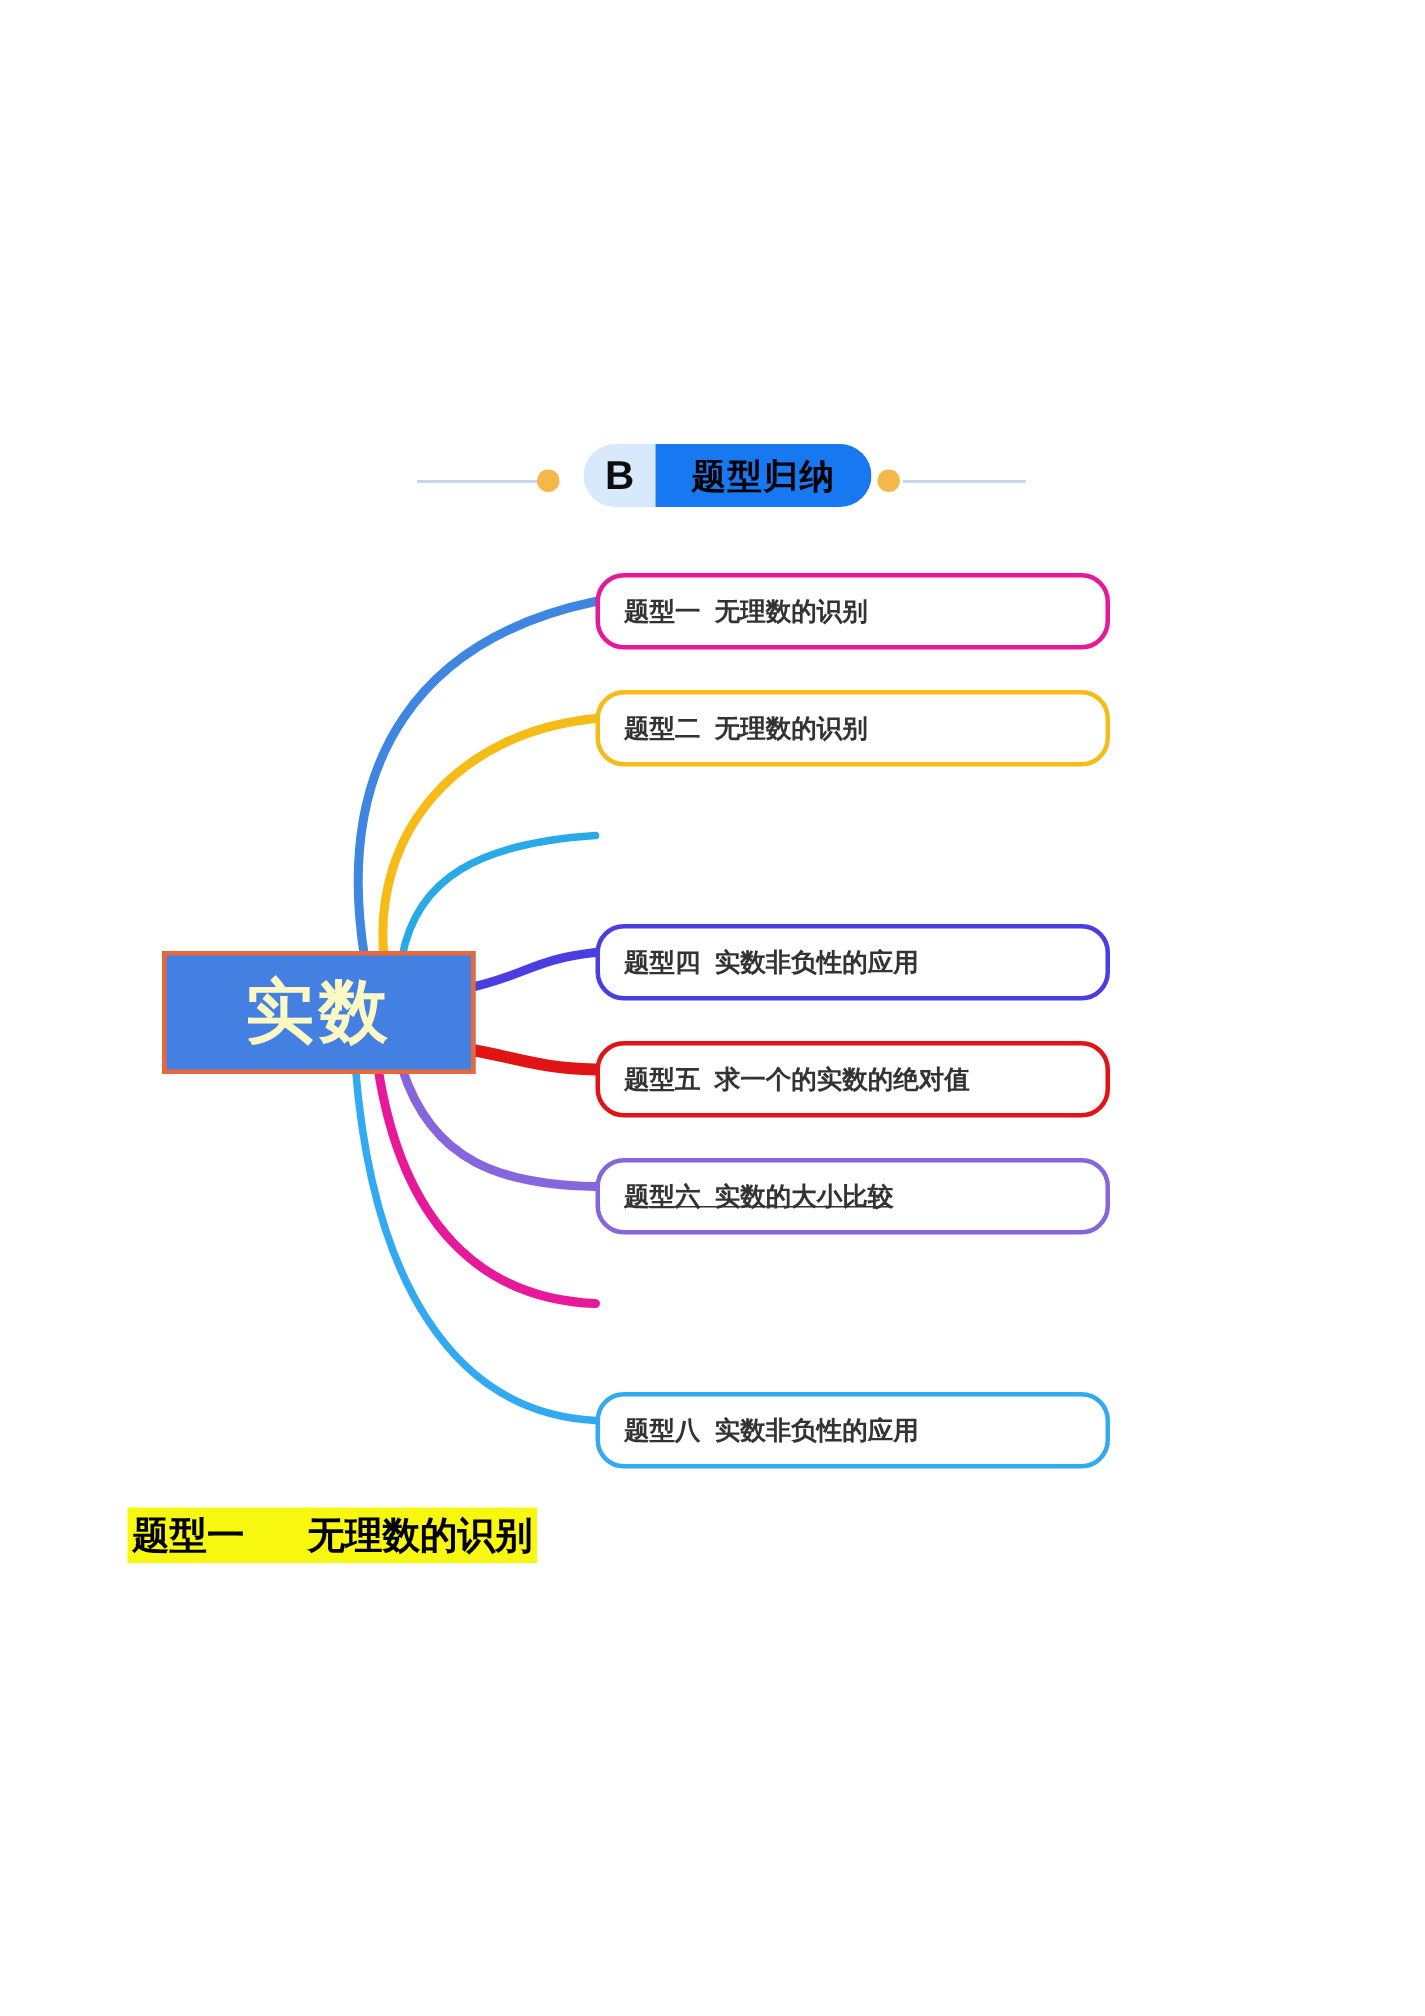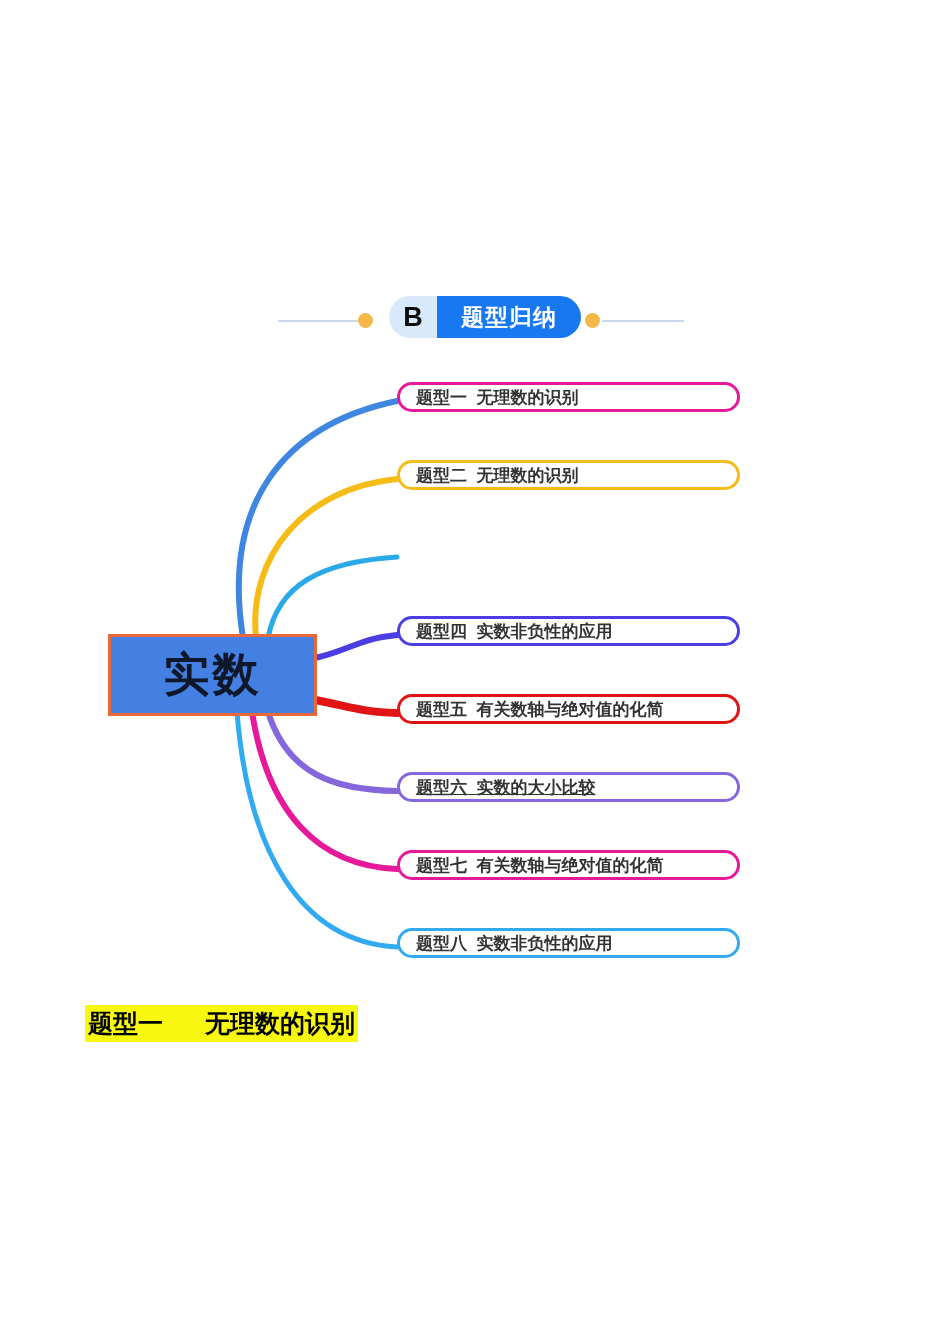--- a/index.html
+++ b/index.html
@@ -17,33 +17,33 @@
   .badge {
     position:absolute; left:389px; top:296px; height:42px;
     display:flex; border-radius:21px; overflow:hidden; z-index:3;
   }
   .badge-letter {
     width:48px; display:flex; align-items:center; justify-content:center;
     font-size:27px; font-weight:bold; color:#0d0d0d;
   }
   .badge-label {
     display:flex; align-items:center; justify-content:center;
-    padding:0 24px; font-size:23px; font-weight:bold; color:#ffffff;
+    padding:0 24px; font-size:23px; font-weight:bold; color:#000000;
     letter-spacing:1px;
   }
   
   .curves { position:absolute; left:0; top:0; z-index:1; pointer-events:none; }
   .root-node {
     position:absolute; left:108px; top:634px; width:209px; height:82px;
     box-sizing:border-box; border:3px solid; z-index:2;
     display:flex; align-items:center; justify-content:center;
-    color:#0f172a; font-size:46px; font-weight:bold; letter-spacing:3px;
+    color:#fef9c3; font-size:46px; font-weight:bold; letter-spacing:3px;
   }
   .pill {
-    position:absolute; left:397px; width:343px; height:30px;
+    position:absolute; left:397px; width:343px; height:51px;
     box-sizing:border-box; border:3px solid; border-radius:19px;
     background:#ffffff; z-index:2;
     display:flex; align-items:center; padding-left:16px;
     font-size:17px; font-weight:bold; color:#333333; white-space:pre;
   }
   
   .section-heading { position:absolute; left:85px; top:1005px; z-index:2; }
   .hl-band {
     display:inline-flex; align-items:baseline; padding:2px 3px;
     font-size:25px; font-weight:bold; color:#000000; white-space:pre;
@@ -75,22 +75,21 @@
     <path d="M 268 712 C 288 775, 335 790, 397 791" fill="none" stroke-width="6" stroke-linecap="round" stroke="#8566dd"></path>
     <path d="M 252 712 C 268 815, 320 866, 397 869" fill="none" stroke-width="6" stroke-linecap="round" stroke="#e6199a"></path>
     <path d="M 237 712 C 248 850, 300 942, 397 947" fill="none" stroke-width="5" stroke-linecap="round" stroke="#31aaf2"></path>
   </svg>
 
   <div class="root-node" style="background: rgb(67, 128, 226); border-color: rgb(232, 104, 58);">实数</div>
 
   <div class="pill" style="top: 382px; border-color: rgb(230, 25, 154);">题型一  无理数的识别</div>
   <div class="pill" style="top: 460px; border-color: rgb(245, 187, 23);">题型二  无理数的识别</div>
   <div class="pill" style="top: 616px; border-color: rgb(74, 62, 226);">题型四  实数非负性的应用</div>
-  <div class="pill" style="top: 694px; border-color: rgb(224, 20, 20);">题型五  有关数轴与绝对值的化简</div>
+  <div class="pill" style="top: 694px; border-color: rgb(224, 20, 20);">题型五  求一个的实数的绝对值</div>
   <div class="pill" style="top: 772px; border-color: rgb(133, 102, 221); text-decoration: underline;">题型六  实数的大小比较</div>
-  <div class="pill" style="top: 850px; border-color: rgb(230, 25, 154);">题型七  有关数轴与绝对值的化简</div>
   <div class="pill" style="top: 928px; border-color: rgb(49, 170, 242);">题型八  实数非负性的应用</div>
 
   <div class="section-heading">
     <span class="hl-band" style="background: rgb(247, 247, 15);"><span>题型一</span><span class="hl-gap"></span><span>无理数的识别</span></span>
   </div>
 
 </div>
 
 </body></html>

